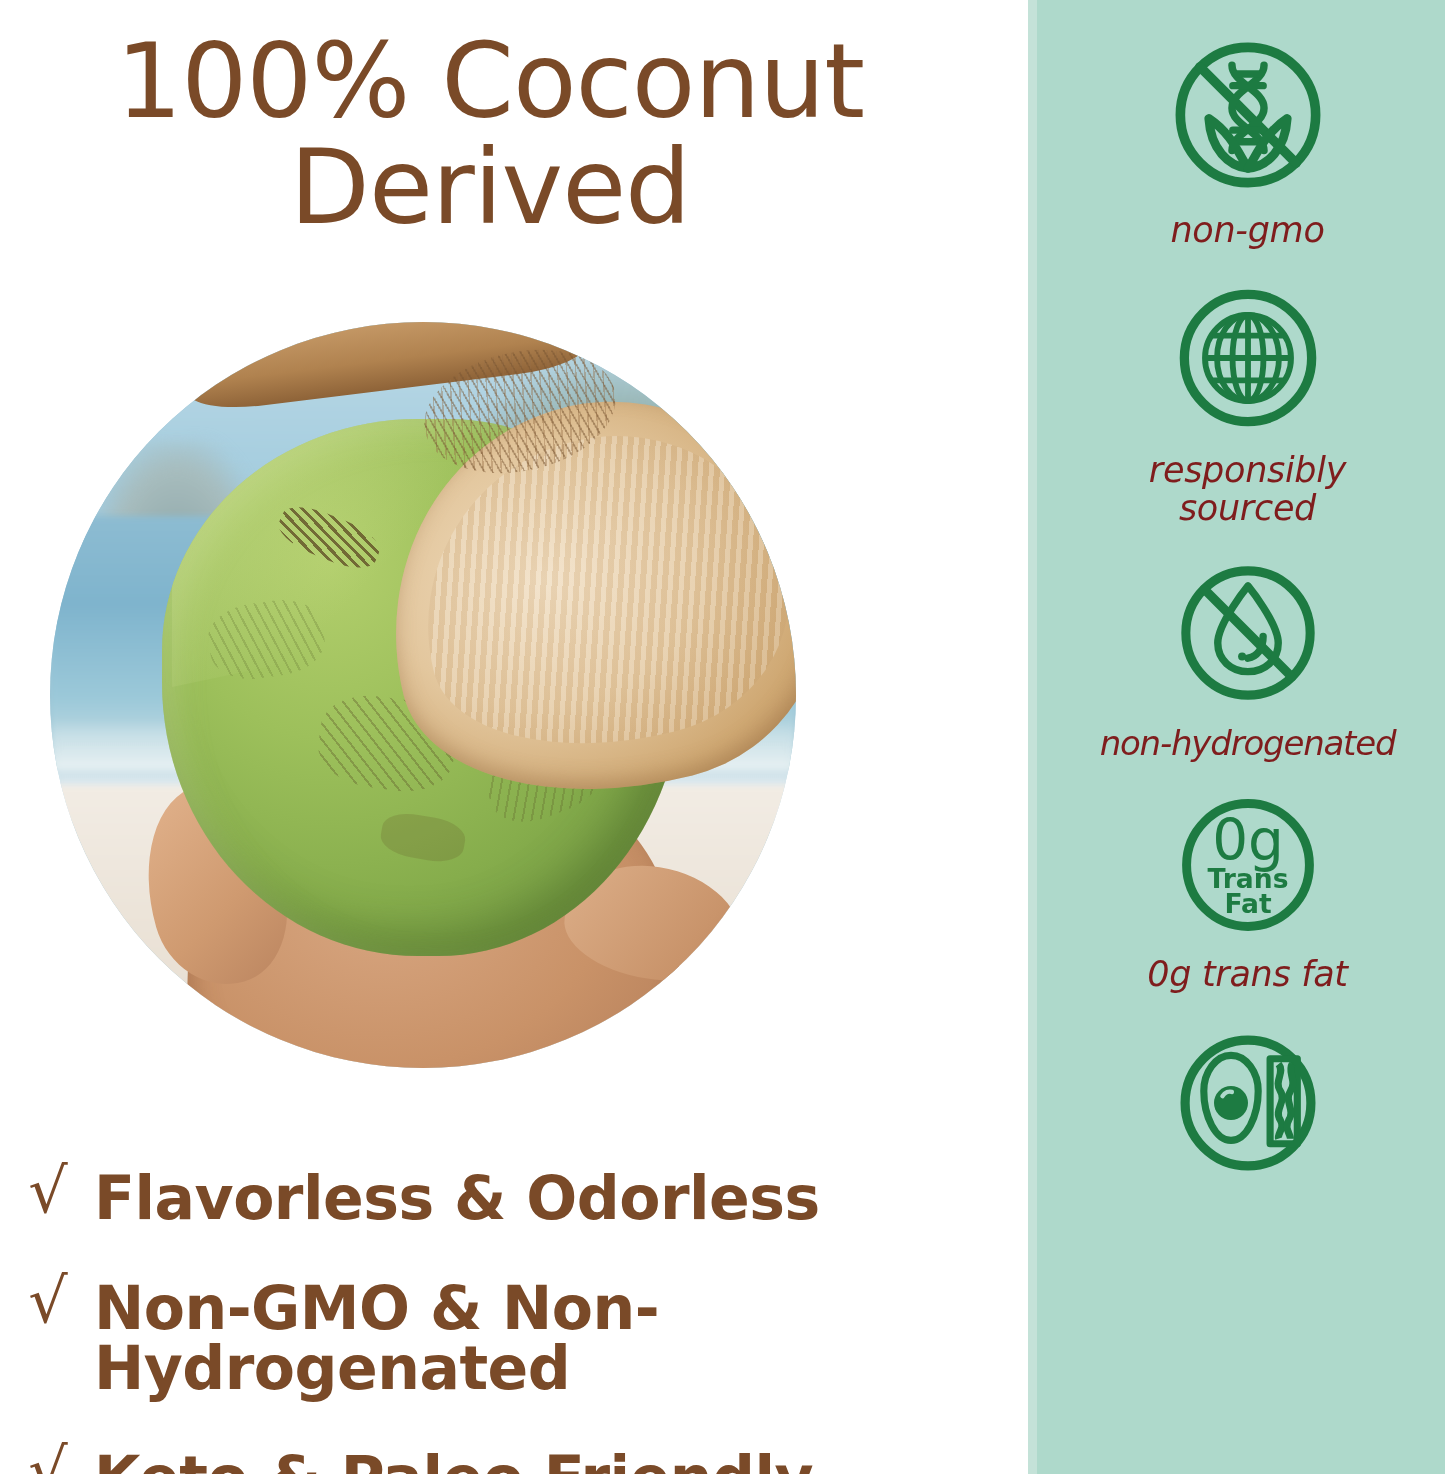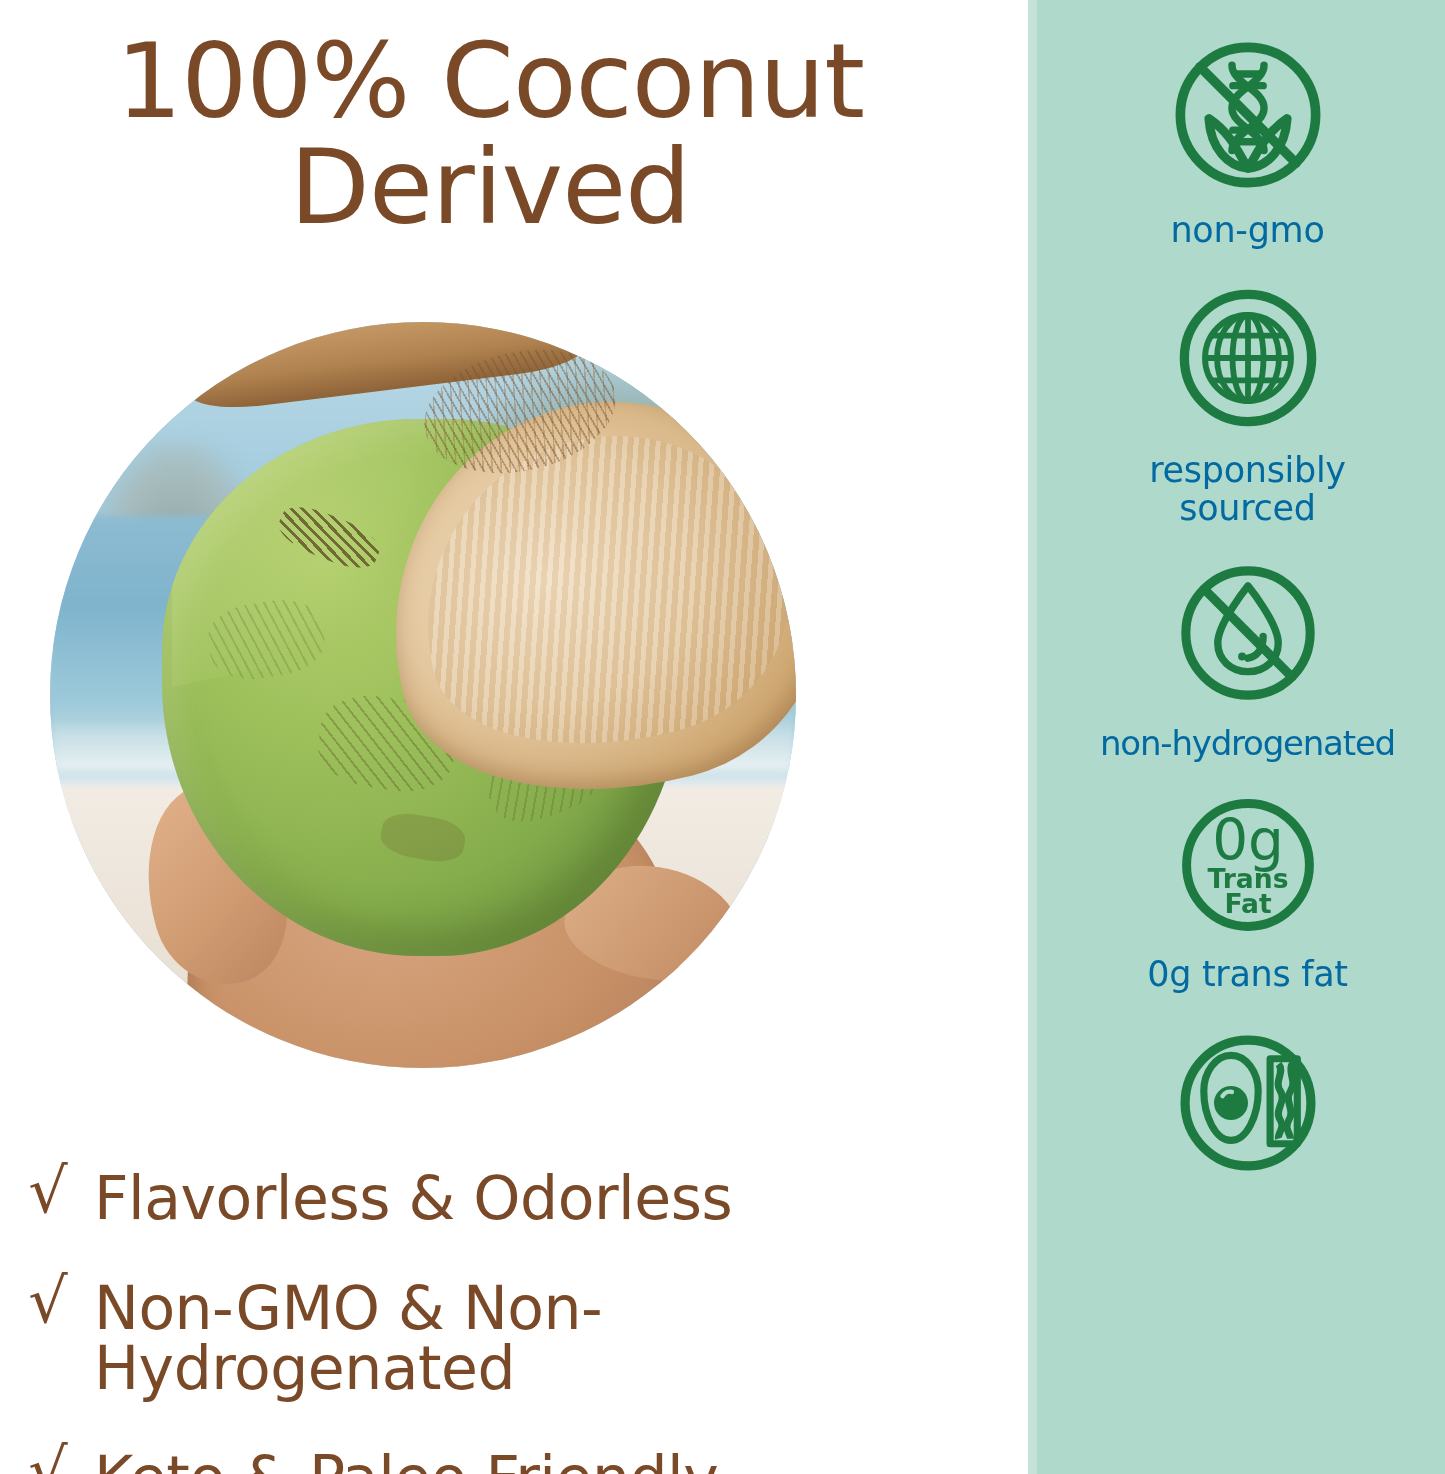--- a/index.html
+++ b/index.html
@@ -183,21 +183,21 @@
     line-height:1;
     font-weight:400;
     flex:0 0 auto;
     width:52px;
     text-align:center;
   }
   .check-text{
     color:#7a4a28;
     font-size:60px;
     line-height:1;
-    font-weight:400;
+    font-weight:700;
     letter-spacing:-.5px;
     padding-top:8px;
   }
 
   
   .right-panel{
     position:relative;
     width:439px;height:1474px;
     flex:0 0 auto;
     background:#aed9cb;
@@ -217,28 +217,29 @@
     display:flex;
     flex-direction:column;
     align-items:center;
     position:relative;
     z-index:2;
   }
   .badge-icon{
     display:block;
   }
   .badge-label{
-    color:#0369a1;
+    color:#7f1d1d;
     font-size:35px;
     line-height:1.08;
     text-align:center;
     font-family:"DejaVu Sans","Liberation Sans",sans-serif;
     letter-spacing:-.3px;
     white-space:pre-line;
     margin-top:8px;
+    font-style:italic;
   }
   .badge-label.wide{font-size:34px;letter-spacing:-1.2px;}
 
   
   .badge.b-nongmo       {margin-top:10px;}
   .badge.b-sustainable  {margin-top:24px;}
   .badge.b-sourced      {margin-top:22px;}
   .badge.b-nonhydro     {margin-top:22px;}
   .badge.b-transfat     {margin-top:20px;}
   .badge.b-keto         {margin-top:24px;}

